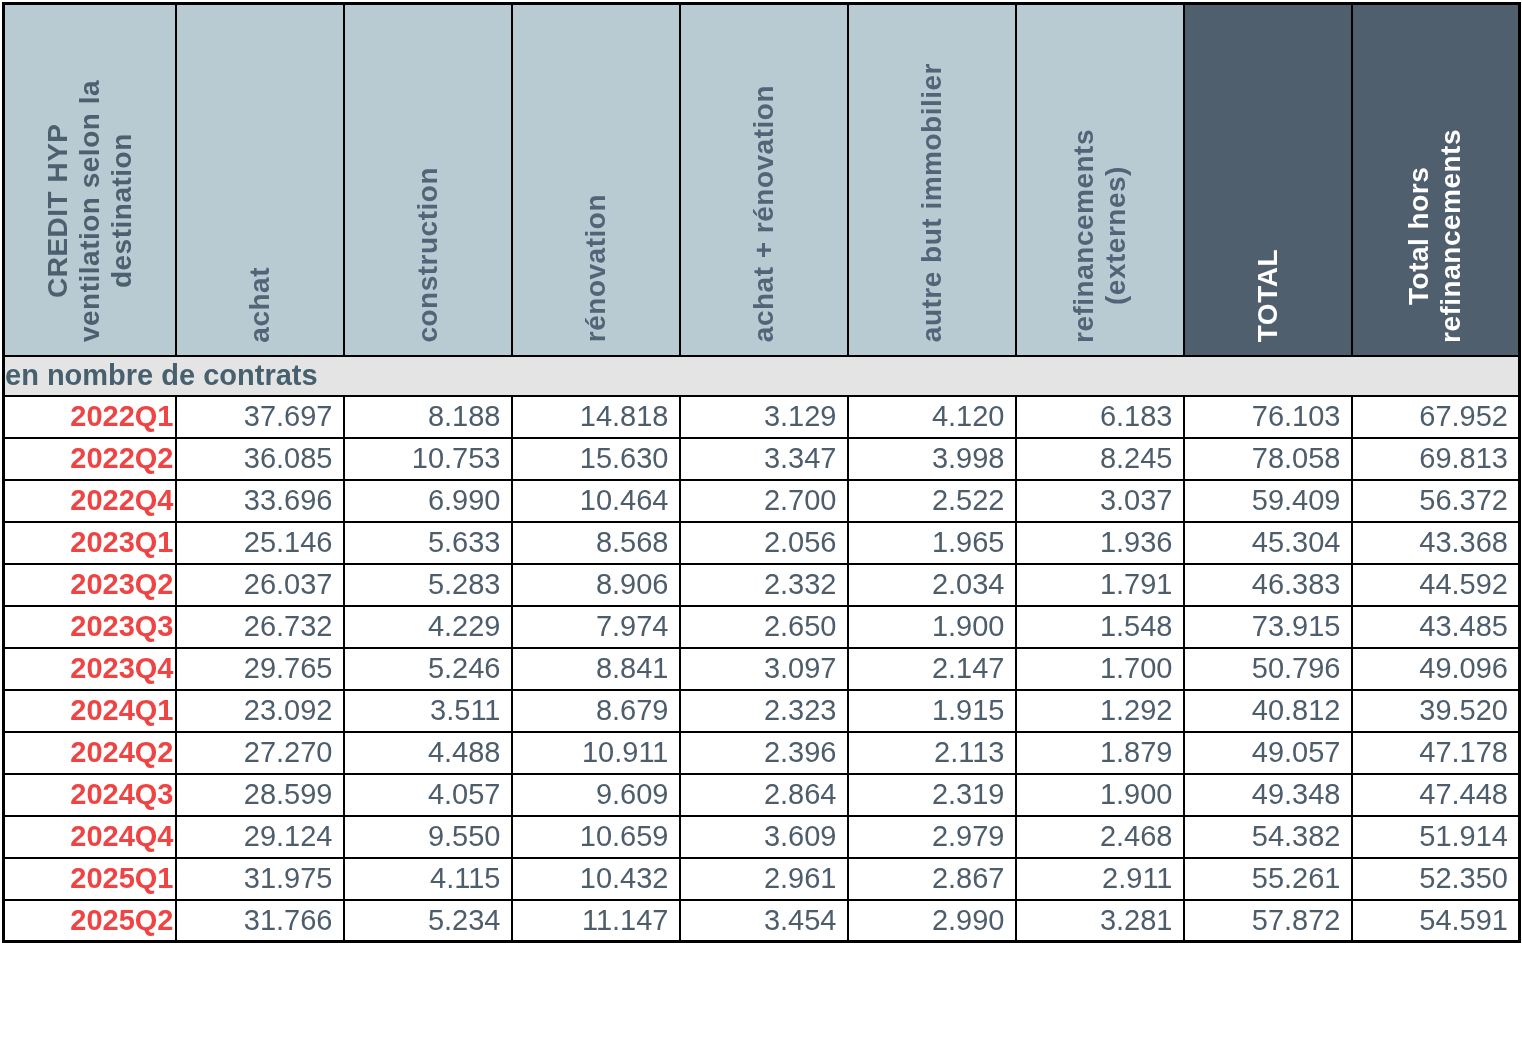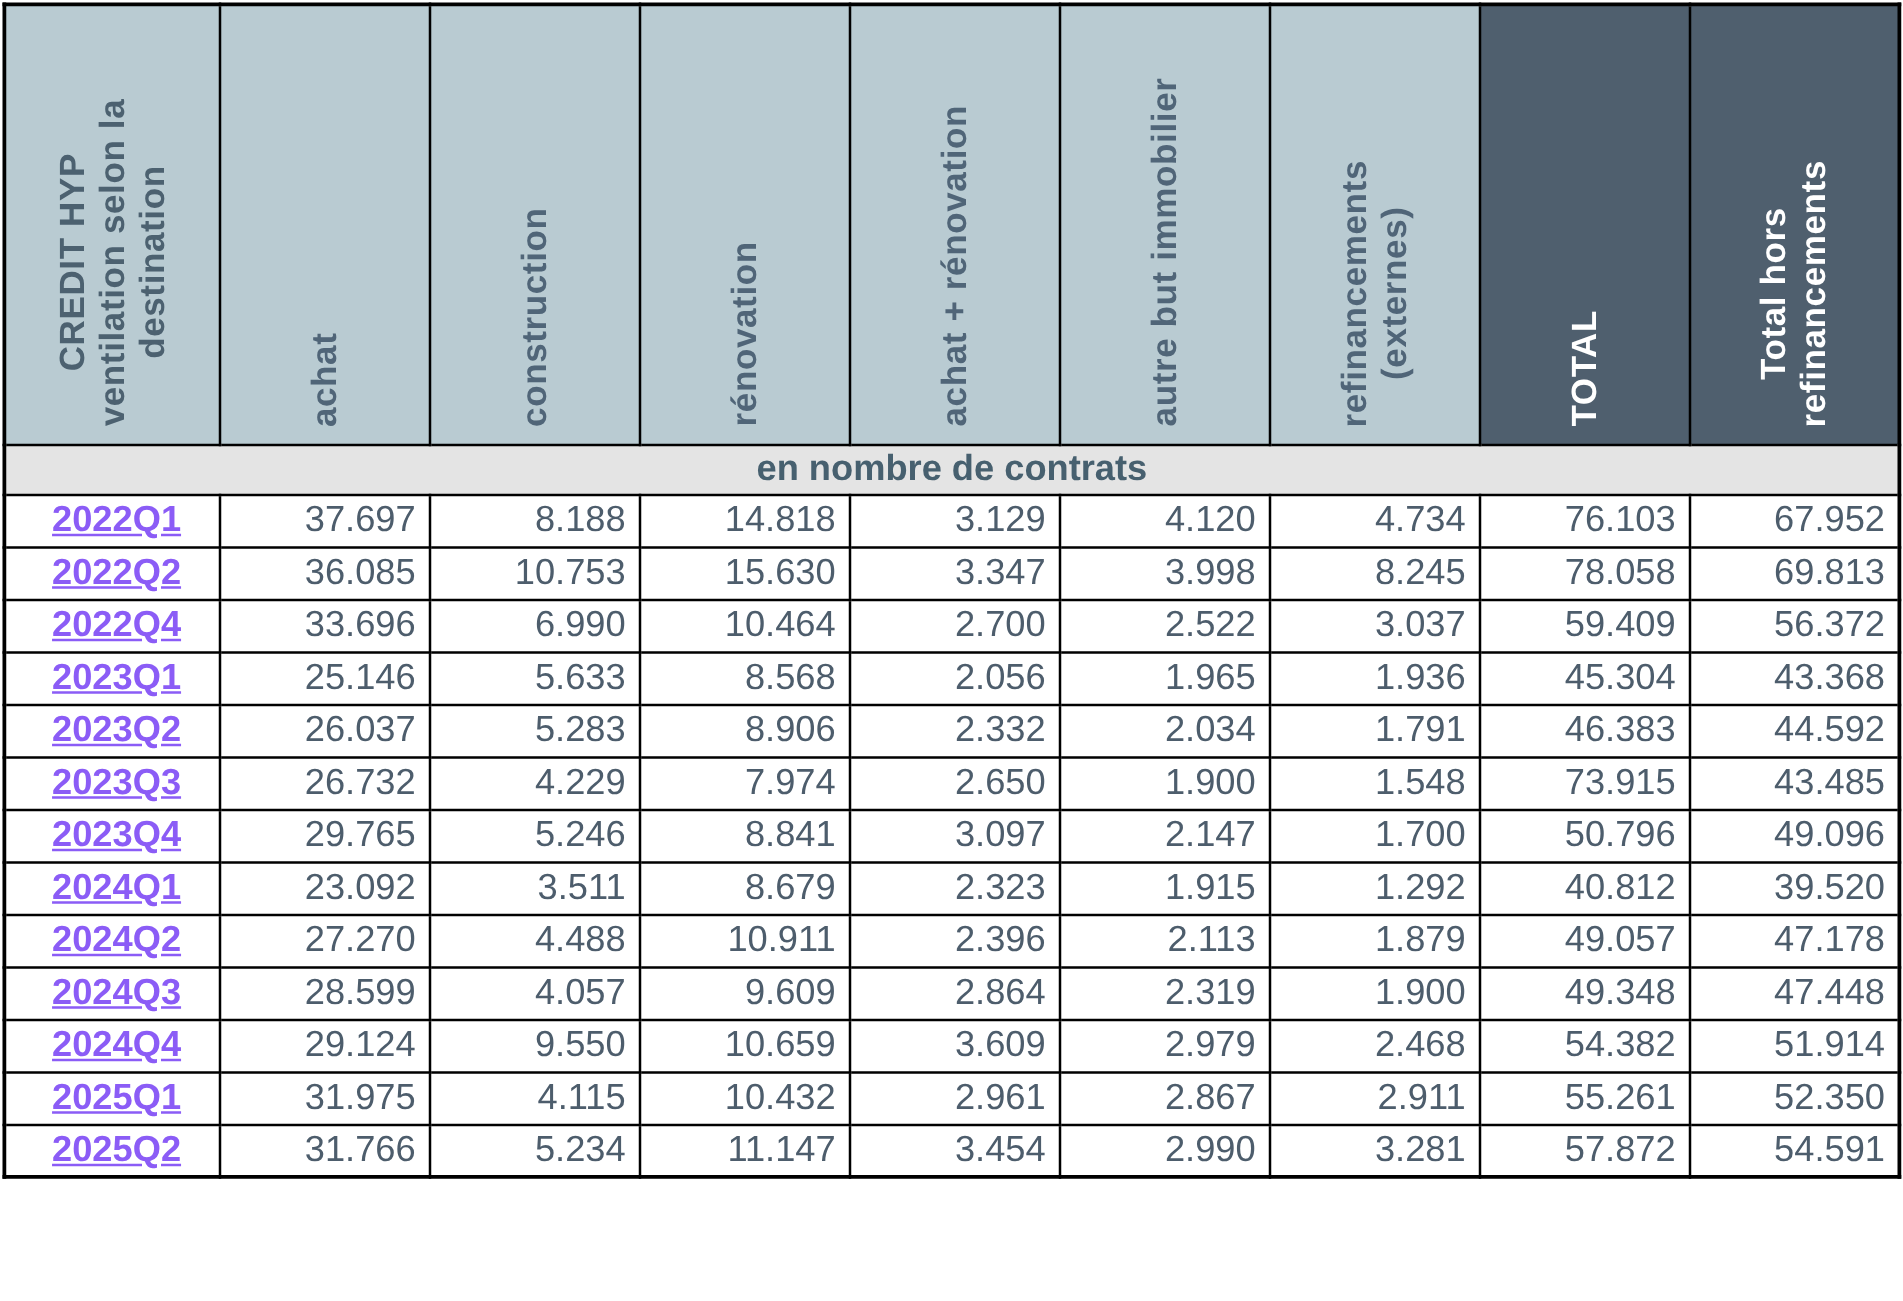--- a/index.html
+++ b/index.html
@@ -49,39 +49,37 @@
   }
   th.header-cell.dark .vtext {
     color: #ffffff;
   }
   th.header-cell.corner .vtext {
     color: #4c6170;
   }
   tr.section-row td {
     background: #e4e4e4;
     height: 40px;
-    text-align: center;
     font-weight: bold;
     font-size: 29px;
     color: #47606f;
     padding: 0;
   }
   tbody td {
     background: #ffffff;
     height: 42px;
     font-size: 29px;
     color: #4d5d6c;
     white-space: nowrap;
   }
   tbody td.qcell {
     font-weight: bold;
-    text-align: center;
+    text-align: right;
     padding-left: 8px;
-    color: #8b5cf6;
-    text-decoration: underline;
+    color: #ef4444;
   }
   tbody td.num {
     text-align: right;
     padding-right: 10px;
   }
 </style>
 </head>
 <body>
 
 <div class="page">
@@ -122,21 +120,21 @@
     </thead>
     <tbody id="data-body">
 
     <tr>
           <td class="qcell">2022Q1</td>
           <td class="num">37.697</td>
           <td class="num">8.188</td>
           <td class="num">14.818</td>
           <td class="num">3.129</td>
           <td class="num">4.120</td>
-          <td class="num">4.734</td>
+          <td class="num">6.183</td>
           <td class="num">76.103</td>
           <td class="num">67.952</td>
         </tr>
         <tr>
           <td class="qcell">2022Q2</td>
           <td class="num">36.085</td>
           <td class="num">10.753</td>
           <td class="num">15.630</td>
           <td class="num">3.347</td>
           <td class="num">3.998</td>

